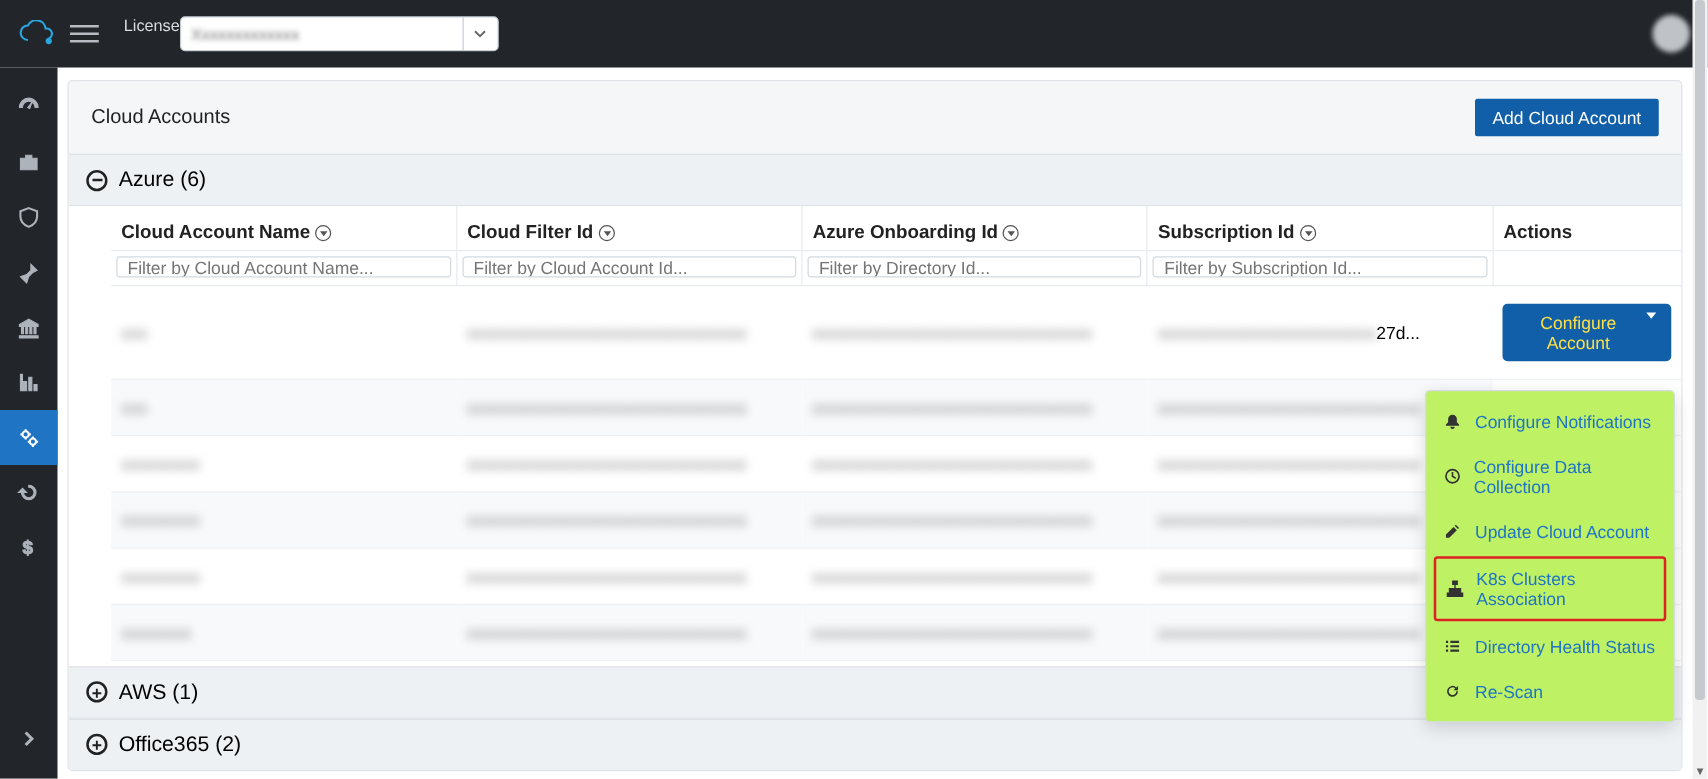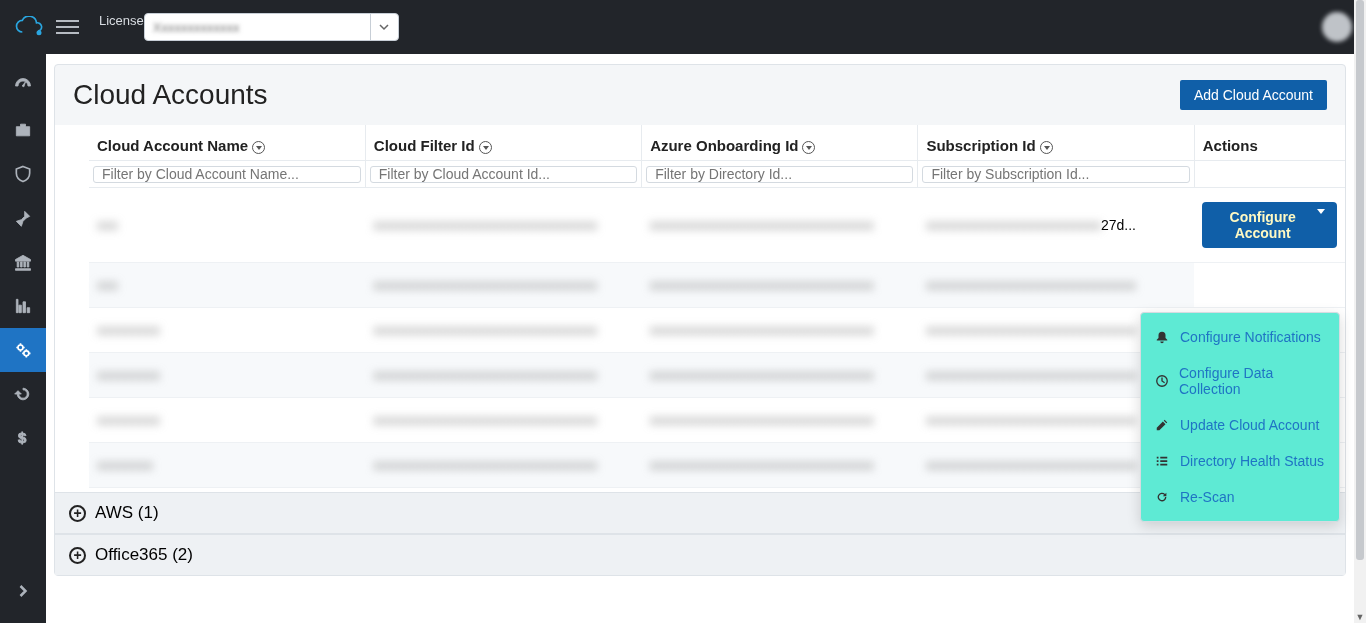--- a/index.html
+++ b/index.html
@@ -16,43 +16,43 @@
 .avatar { width:30px; height:30px; border-radius:50%; background:#bfc3c8; margin-left:auto; filter:blur(2px);}
 .sidenav { position:absolute; left:0; top:54px; bottom:0; width:46px; background:#22252a; display:flex; flex-direction:column; align-items:center; padding-top:10px; z-index:20;}
 .sidenav .nav-item { width:46px; height:44px; display:flex; align-items:center; justify-content:center; color:#adb3bb; cursor:pointer; }
 .sidenav .nav-item.active { background:#1f74c4; color:#fff; }
 .sidenav .nav-item svg { width:20px; height:20px; fill:currentColor; stroke:currentColor; }
 .sidenav .chevron { margin-top:auto; margin-bottom:10px; }
 
 .main { position:absolute; left:46px; right:12px; top:54px; bottom:0; padding:10px 8px 0 8px; overflow:hidden;}
 .card { background:#f4f6f8; border:1px solid #dee3e8; border-radius:4px; }
 .card-header { display:flex; align-items:center; justify-content:space-between; padding:14px 18px; }
-.page-title { font-size:28px; font-weight:500; color:#222; }
+.page-title { font-size:16px; font-weight:500; color:#222; }
 .btn-primary { background:#105fa8; color:#fff; border:none; border-radius:2px; padding:7px 14px; font-size:14px; cursor:pointer; }
 .group-header { background:#eef1f4; border-top:1px solid #dee3e8; border-bottom:1px solid #dee3e8; padding:10px 14px; display:flex; align-items:center; font-size:17px; font-weight:500;}
 .group-header .toggle-icon { width:17px; height:17px; border:2px solid #222; border-radius:50%; margin-right:9px; display:inline-flex;align-items:center;justify-content:center;}
 .toggle-icon.minus::before { content:""; width:8px;height:2px;background:#222; }
 .toggle-icon.plus::before { content:"+"; font-weight:700; font-size:14px; line-height:0; color:#222;}
 .table-wrap { background:#fff; padding:0 0 4px 34px;}
 table { width:100%; border-collapse:collapse; table-layout:fixed;}
 thead th { font-size:15px; font-weight:600; color:#222; padding:12px 8px 6px 8px; text-align:left; border-bottom:1px solid #e7ebef; border-right:1px solid #e7ebef;}
 thead th:last-child { border-right:none;}
 .filter-row td { padding:4px; border-right:1px solid #e7ebef; border-bottom:1px solid #e7ebef;}
 .filter-row td:last-child{border-right:none;}
 .filter-row input { width:100%; height:17px; border:1px solid #d4dae0; border-radius:3px; padding:0 8px; font-size:14px; color:#666; }
 tbody tr td { padding:14px 8px; font-size:14px; border-bottom:1px solid #eef1f4; vertical-align:middle; }
 tbody tr:nth-child(even) td.data-cell { background:#f7f9fb;}
 .blurred { filter:blur(4px); color:#888; white-space:nowrap; overflow:hidden; user-select:none;}
 .actions-cell { text-align:center; position:relative;}
-.configure-btn { background:#105fa8; color:#fef9c3; border:none; border-radius:4px; padding:7px 12px; font-size:14px; cursor:pointer; display:inline-flex; align-items:flex-start; gap:6px;font-weight:bold;}
+.configure-btn { background:#105fa8; color:#fde047; border:none; border-radius:4px; padding:7px 12px; font-size:14px; cursor:pointer; display:inline-flex; align-items:flex-start; gap:6px;}
 .configure-btn .caret-down { width:0;height:0;border-left:4px solid transparent;border-right:4px solid transparent;border-top:5px solid #fff;}
 .sort-icon{display:inline-block;width:13px;height:13px;border:1px solid #555;border-radius:50%;margin-left:4px;position:relative;vertical-align:middle;}
 .sort-icon::after{content:"";position:absolute;left:3px;top:4px;width:0;height:0;border-left:3px solid transparent;border-right:3px solid transparent;border-top:4px solid #555;}
 
-.dropdown { position:absolute; right:14px; top:258px; width:200px; background:#5eead4; border:1px solid #d6dbe1; border-radius:4px; box-shadow:0 4px 14px rgba(0,0,0,0.15); z-index:30; padding:6px 0;}
+.dropdown { position:absolute; right:14px; top:258px; width:200px; background:#bef264; border:1px solid #d6dbe1; border-radius:4px; box-shadow:0 4px 14px rgba(0,0,0,0.15); z-index:30; padding:6px 0;}
 .dropdown .item { display:flex; align-items:center; gap:10px; padding:10px 14px; font-size:14px; color:#1f74c4; cursor:pointer; }
 .dropdown .item.highlight { border:2px solid #d22; border-radius:3px; margin:2px 6px; padding:8px 8px;}
 .dropdown .item .i { width:15px; height:15px; display:inline-block; color:#333;}
 .scrollbar{position:absolute;right:0;top:0;bottom:0;width:12px;background:#f1f1f1;z-index:50;}
 .scrollbar .thumb{position:absolute;left:2px;right:2px;top:0;height:560px;background:#c6c9cd;border-radius:3px;}
 .scrollbar .arrow{position:absolute;left:0;right:0;height:12px;display:flex;align-items:center;justify-content:center;font-size:9px;color:#666;}
 .scrollbar .up{top:0;} .scrollbar .down{bottom:0;}
 </style>
 </head>
 <body>
@@ -136,20 +136,24 @@
     </div>
 </div>
 
 <div class="main">
   <div class="card">
     <div class="card-header">
       <div class="page-title">Cloud Accounts</div>
       <button class="btn-primary">Add Cloud Account</button>
     </div>
 
+    <div class="group-header">
+      <span class="toggle-icon minus"></span>
+      <span>Azure (6)</span>
+    </div>
     <div class="table-wrap">
       <table>
         <colgroup>
             <col style="width:22%">
             <col style="width:22%">
             <col style="width:22%">
             <col style="width:22%">
             <col style="width:12%">
           </colgroup>
         <thead>
@@ -242,20 +246,30 @@
             <path d="M8 4v4l3 2" fill="none" stroke="#333" stroke-width="1.5"></path>
           </svg></span>
         <span>Configure Data Collection</span>
       </div>
       <div class="item">
         <span class="i"><svg viewBox="0 0 16 16" width="14" height="14">
             <path fill="#333" d="M2 11l7-7 3 3-7 7H2zM11 2l3 3-1 1-3-3z"></path>
           </svg></span>
         <span>Update Cloud Account</span>
       </div>
+      <div class="item highlight">
+        <span class="i"><svg viewBox="0 0 16 16" width="14" height="14">
+            <path fill="#333" d="M6 1h4v3H6zM1 12h4v3H1zm5 0h4v3H6zm5 0h4v3h-4zM8 4v4M3 12V8h10v4M8 8v4" stroke="#333" stroke-width="1.3"></path>
+            <rect x="6" y="1" width="4" height="3" fill="#333"></rect>
+            <rect x="1" y="12" width="4" height="3" fill="#333"></rect>
+            <rect x="6" y="12" width="4" height="3" fill="#333"></rect>
+            <rect x="11" y="12" width="4" height="3" fill="#333"></rect>
+          </svg></span>
+        <span>K8s Clusters Association</span>
+      </div>
       <div class="item">
         <span class="i"><svg viewBox="0 0 16 16" width="14" height="14">
             <path fill="#333" d="M2 3h2v2H2zm4 0h8v2H6zM2 7h2v2H2zm4 0h8v2H6zM2 11h2v2H2zm4 0h8v2H6z"></path>
           </svg></span>
         <span>Directory Health Status</span>
       </div>
       <div class="item">
         <span class="i"><svg viewBox="0 0 16 16" width="14" height="14">
             <path fill="#333" d="M13 8a5 5 0 1 1-1.5-3.5L13 3v4H9l1.5-1.5A3.5 3.5 0 1 0 11.5 8z"></path>
           </svg></span>

